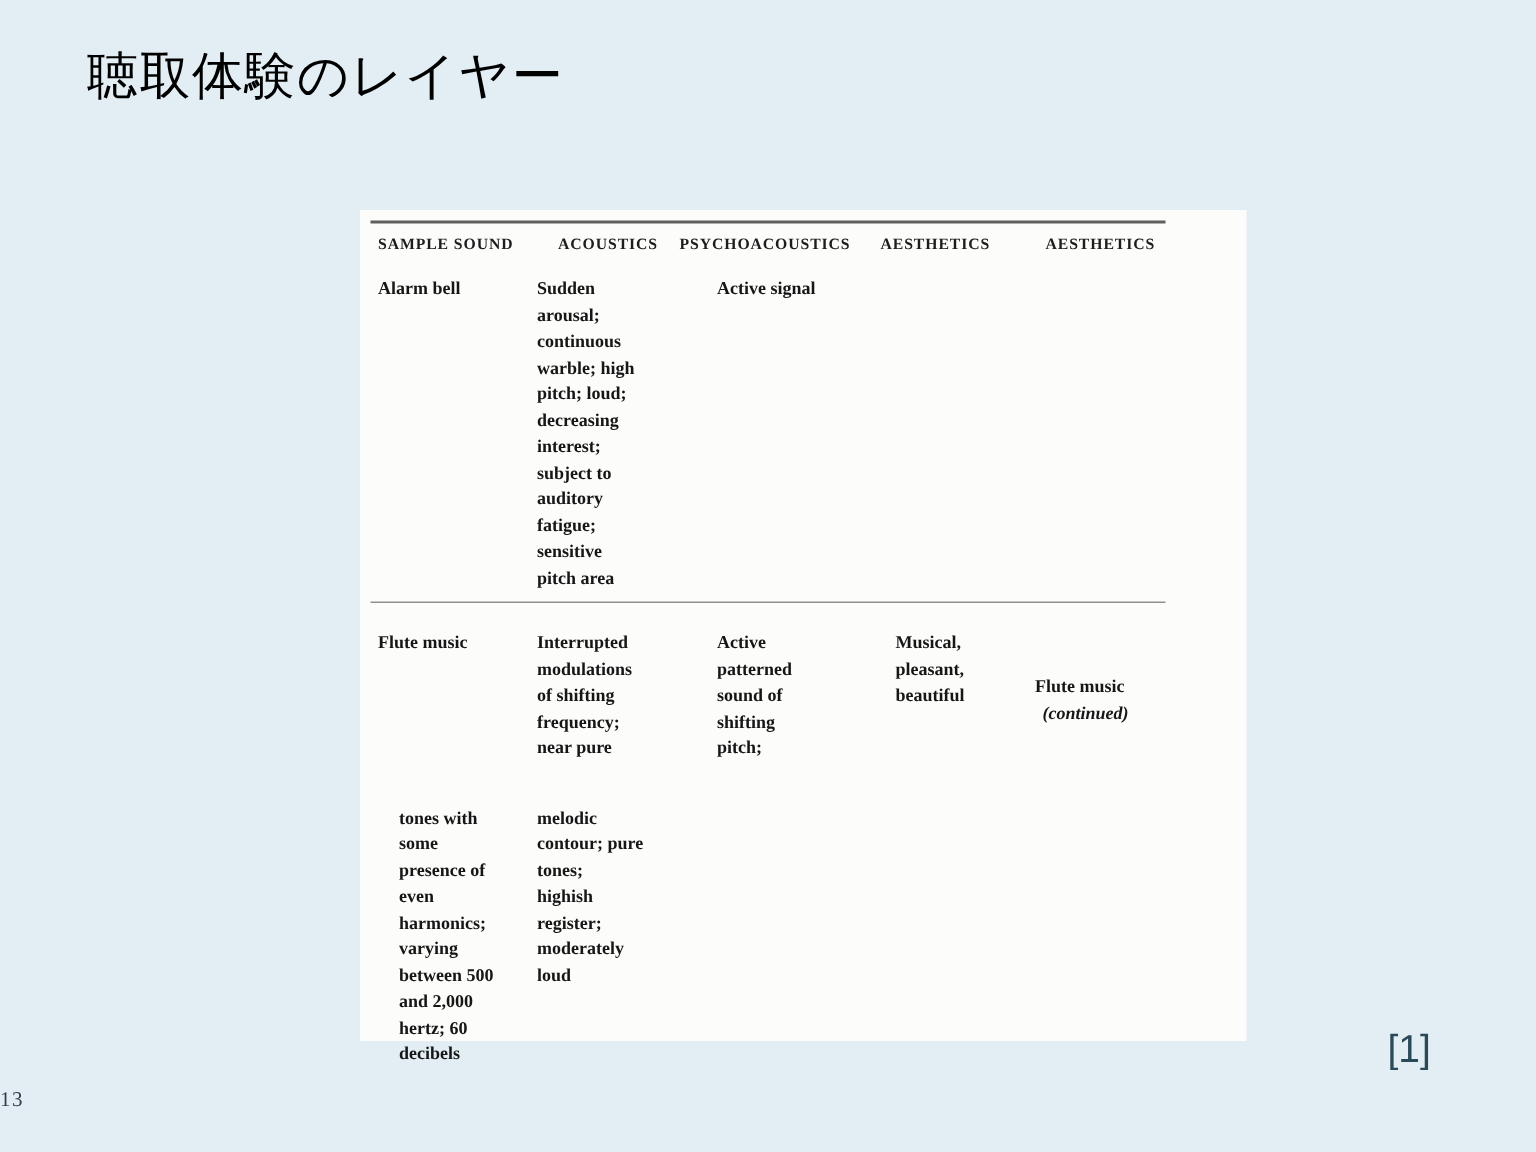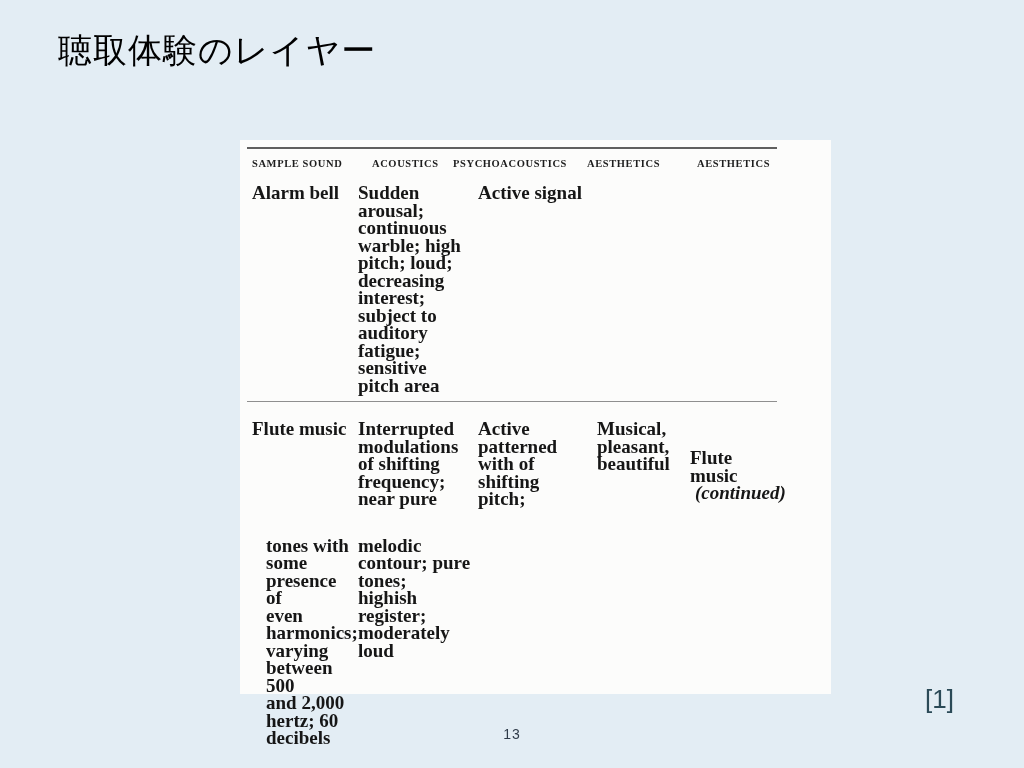--- a/index.html
+++ b/index.html
@@ -49,21 +49,21 @@
   .h1 { left:120px; }
   .h2 { left:201px; }
   .h3 { left:335px; }
   .h4 { left:425px;margin-left:20px; }
   .grid {
     margin-top:14px;
     display:grid;
     grid-template-columns:106px 120px 119px 93px 87px;
     font-family:"Liberation Serif", serif;
     font-weight:600;
-    font-size:19px;
+    font-size:12px;
     line-height:17.5px;
     color:#161616;
   }
   .cell { white-space:pre-line; padding-right:6px; }
   .rule-mid {
     grid-column:1 / -1;
     border-top:1px solid #8f8f8f;
     margin:7px 0 18px -5px;
     width:530px;
   }
@@ -74,25 +74,25 @@
     position:absolute;
     left:925px; top:684px;
     font-size:26px;
     color:#2b4a57;
     font-family:"Liberation Sans", sans-serif;
   }
   .page-number {
     position:absolute;
     left:0; top:726px;
     width:1024px;
-    text-align:center;
+    text-align:left;
     font-size:14px;
     letter-spacing:1px;
     color:#2f3b49;
-    font-family:Liberation Sans, sans-serif;
+    font-family:Liberation Serif, serif;
   }
 </style>
 </head>
 <body>
 
 <h1 class="slide-title">聴取体験のレイヤー</h1>
 
 <div class="scan">
   <div class="rule-top"></div>
 
@@ -124,21 +124,21 @@
     <div class="rule-mid"></div>
 
     <div class="cell">Flute music</div>
     <div class="cell">Interrupted
 modulations
 of shifting
 frequency;
 near pure</div>
     <div class="cell">Active
 patterned
-with of
+sound of
 shifting
 pitch;</div>
     <div class="cell">Musical,
 pleasant,
 beautiful</div>
 
     <div class="cell mt"><span>Flute music</span>
 <span class="cont-note">(continued)</span></div>
     <div class="cell mt indent">tones with
 some

